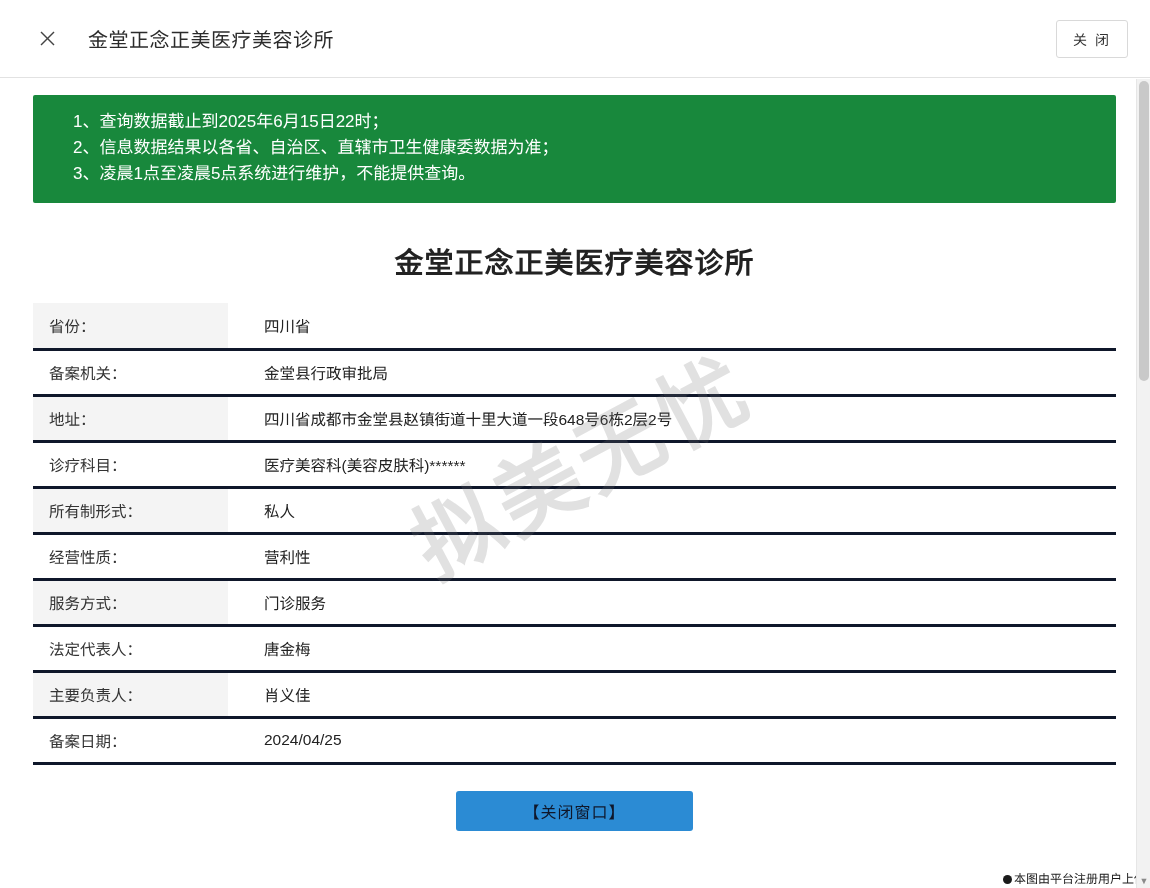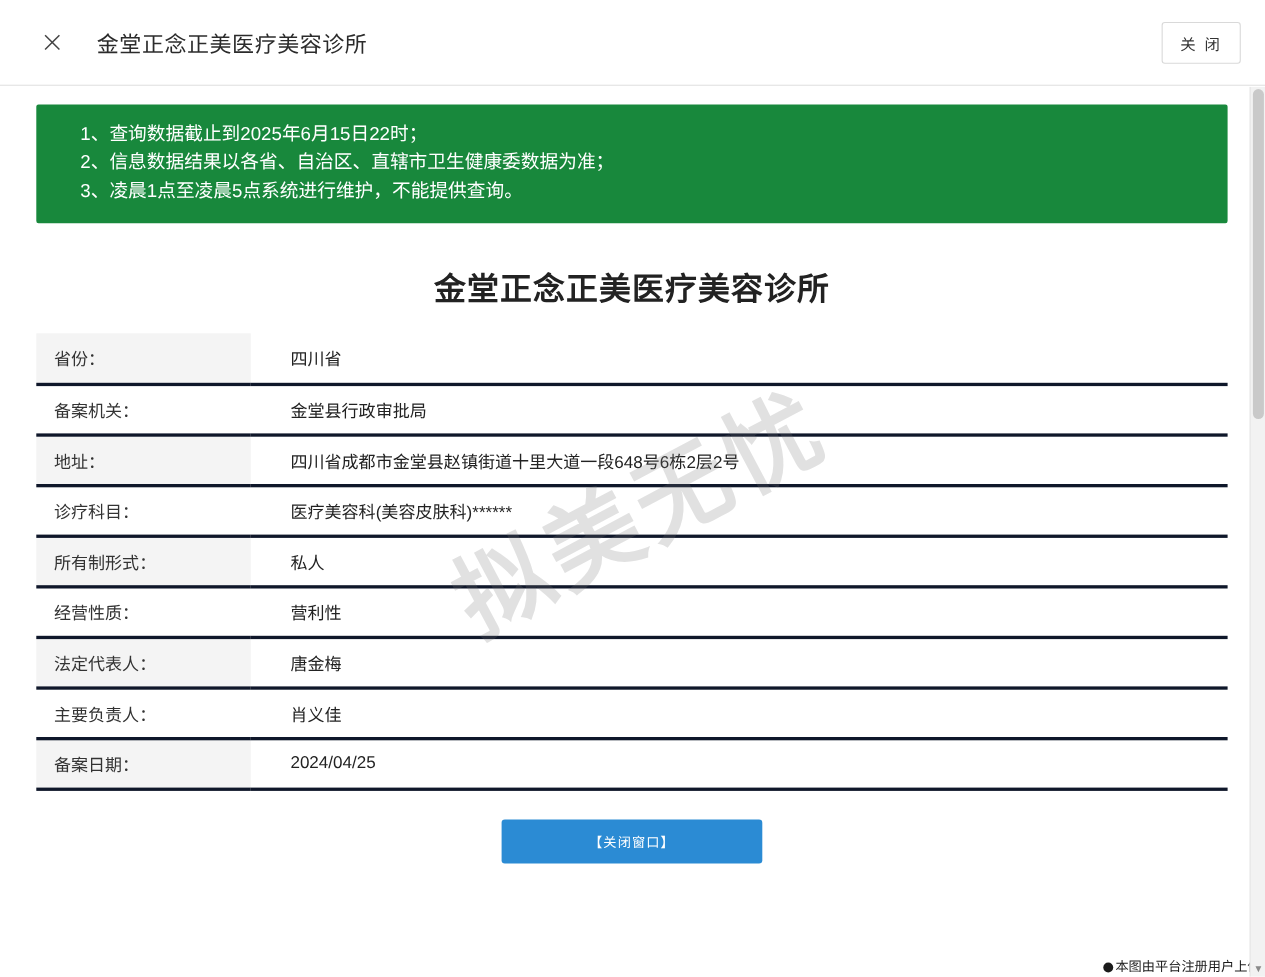--- a/index.html
+++ b/index.html
@@ -132,24 +132,24 @@
   .footer {
     margin-top: 26px;
     display: flex;
     justify-content: center;
   }
   .close-window-btn {
     width: 237px;
     height: 40px;
     background: #2c8cd6;
     background: #2b8bd4;
-    color: #ffffff;
+    color: #0f172a;
     border: none;
     border-radius: 3px;
-    font-size: 12px;
+    font-size: 16px;
     cursor: pointer;
     letter-spacing: 1px;
   }
 
   
   .corner-note {
     position: absolute;
     right: 4px;
     bottom: 2px;
     font-size: 12px;
@@ -241,20 +241,24 @@
         </tr>
         <tr>
           <td class="label">所有制形式：</td>
           <td class="value">私人</td>
         </tr>
         <tr>
           <td class="label">经营性质：</td>
           <td class="value">营利性</td>
         </tr>
         <tr>
+          <td class="label">服务方式：</td>
+          <td class="value">门诊服务</td>
+        </tr>
+        <tr>
           <td class="label">法定代表人：</td>
           <td class="value">唐金梅</td>
         </tr>
         <tr>
           <td class="label">主要负责人：</td>
           <td class="value">肖义佳</td>
         </tr>
         <tr>
           <td class="label">备案日期：</td>
           <td class="value">2024/04/25</td>

